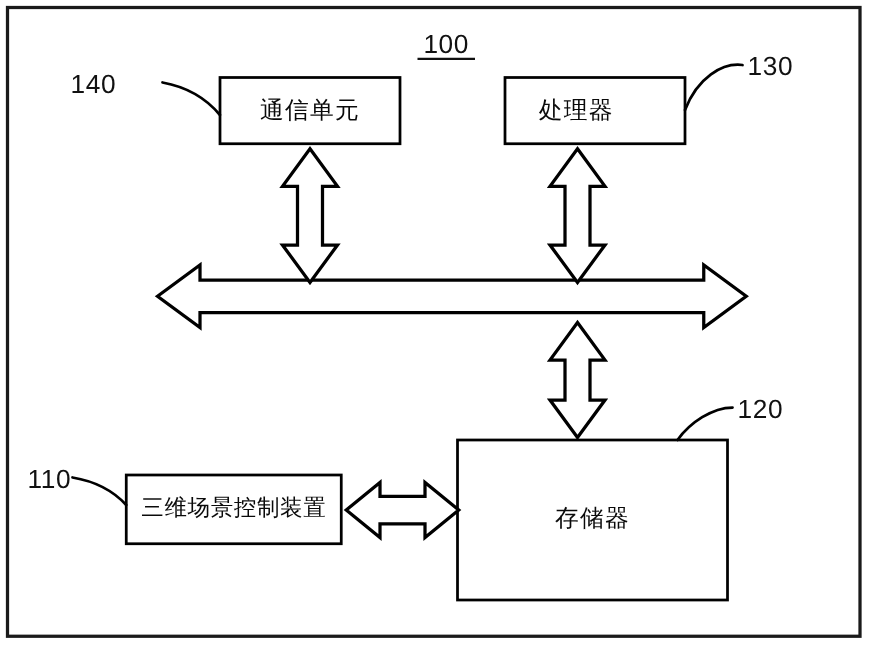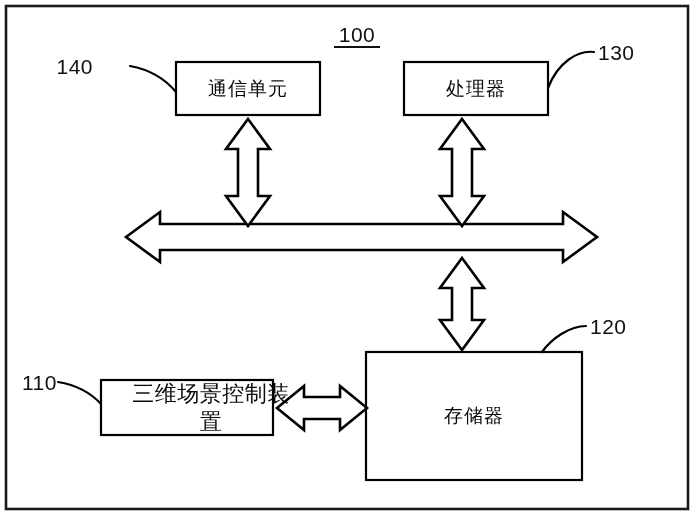--- a/index.html
+++ b/index.html
@@ -75,23 +75,22 @@
     font-family: "DejaVu Serif", "Liberation Serif", serif;
     font-size: 19px;
     color: #0a0a0a;
     line-height: 1.25;
     letter-spacing: 1px;
     pointer-events: none;
     box-sizing: border-box;
     padding: 12px 2px;
   }
   .box-label.wrap {
-    font-size: 22px;
+    font-size: 18px;
     letter-spacing: 0.5px;
-    margin-left: 24px;
   }
 </style>
 </head>
 <body>
 
 <div id="figure-root">
 
   <svg id="figure-svg" viewBox="0 0 695 517">
 
     <rect class="frame-rect" x="6" y="6" width="682" height="503"></rect>
@@ -121,19 +120,19 @@
 
     <text class="ref-num" x="93" y="74" text-anchor="end">140</text>
     <text class="ref-num" x="598" y="60" text-anchor="start">130</text>
     <text class="ref-num" x="590" y="334" text-anchor="start">120</text>
     <text class="ref-num" x="22" y="390" text-anchor="start">110</text>
 
   </svg>
 
   <div class="box-label" style="left:176px; top:62px; width:144px; height:53px;">通信单元</div>
 
-  <div class="box-label" style="left:404px; top:62px; width:144px; height:53px;">处理器</div>
+  <div class="box-label" style="left:389px; top:62px; width:144px; height:53px;">处理器</div>
 
   <div class="box-label wrap" style="left:101px; top:380px; width:172px; height:55px;">三维场景控制装置</div>
 
   <div class="box-label" style="left:366px; top:352px; width:216px; height:128px;border-radius:20px;">存储器</div>
 
 </div>
 
 </body></html>

